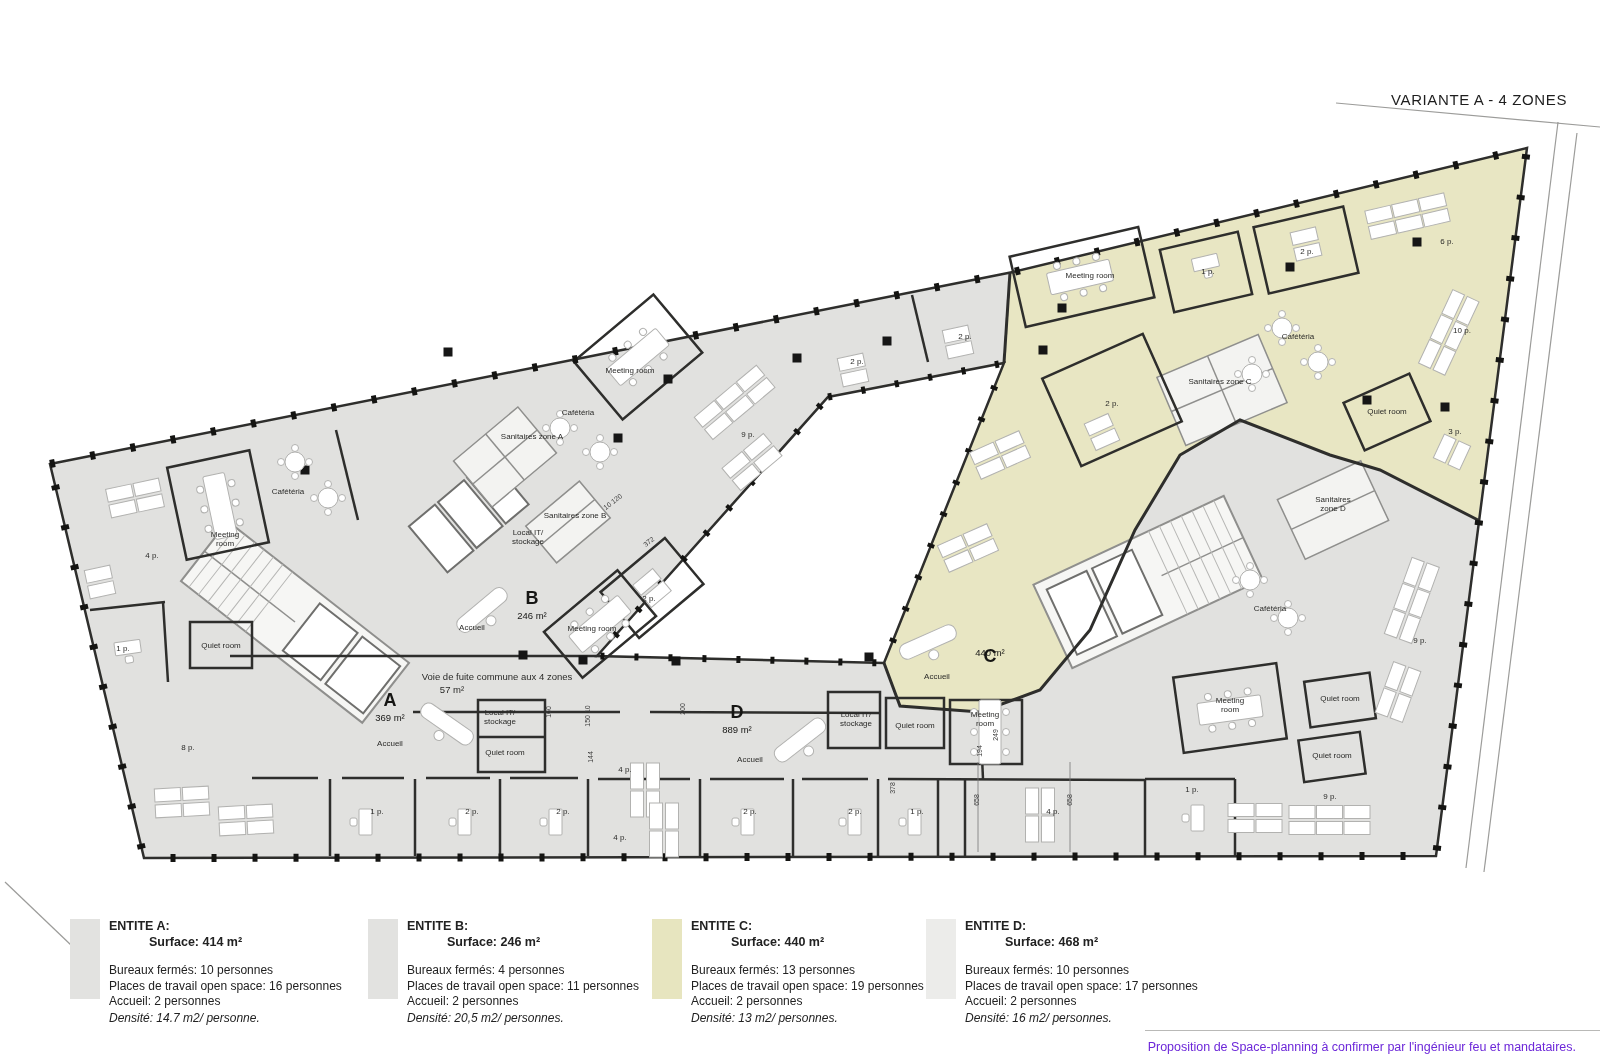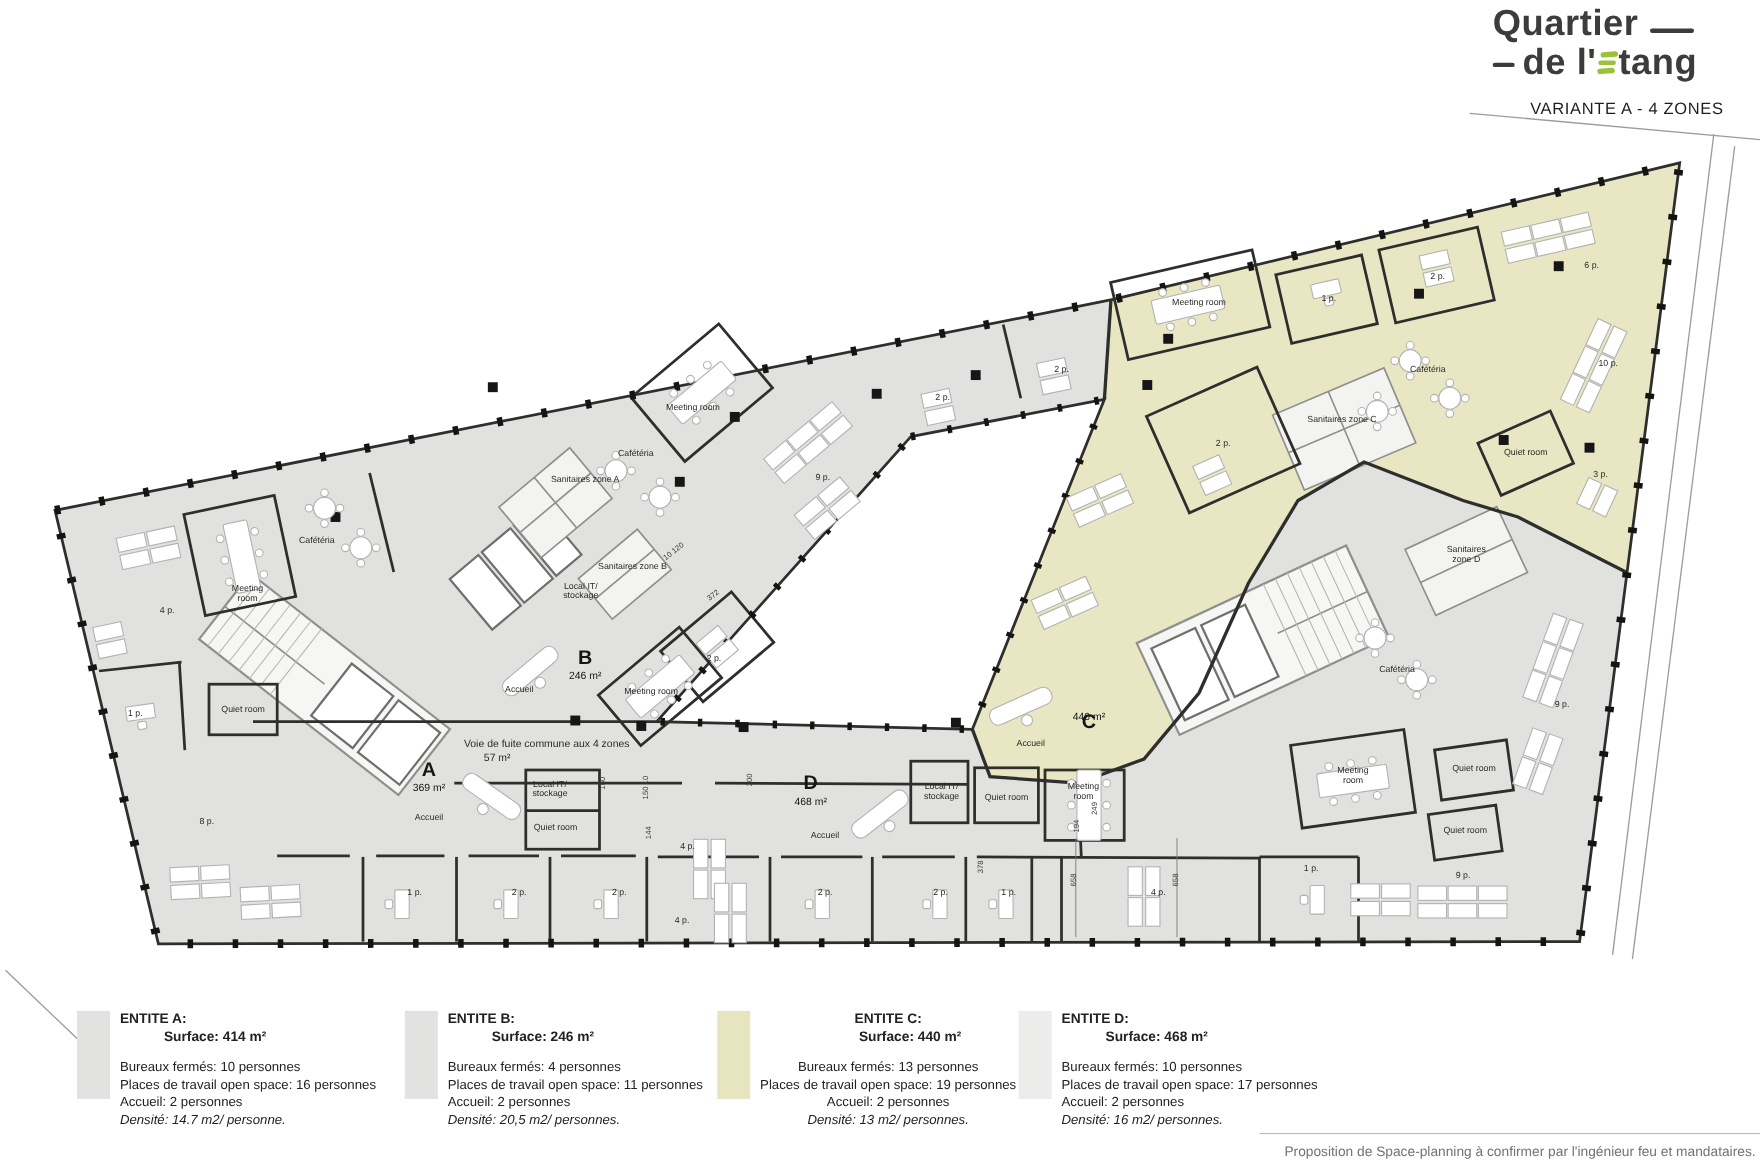--- a/index.html
+++ b/index.html
@@ -39,21 +39,21 @@
   .leg-block{position:absolute;top:14px;display:flex;align-items:flex-start;}
   .leg-swatch{width:30px;height:80px;flex:0 0 30px;}
   .leg-text{margin-left:9px;}
   .leg-title{font-weight:bold;font-size:12.5px;line-height:1.25;}
   .leg-surface{font-weight:bold;font-size:12.5px;line-height:1.25;margin-bottom:13px;margin-left:40px;}
   .leg-line{font-size:12px;line-height:1.3;}
   .leg-density{font-size:12px;font-style:italic;margin-top:1px;}
 
   
   .note-rule{position:absolute;right:0;top:1030px;width:455px;border-top:1px solid #b9b9b7;}
-  .footer-note{position:absolute;right:4px;top:1040px;font-size:12.5px;color:#737373;padding-left:16px;}
+  .footer-note{position:absolute;right:24px;top:1040px;font-size:12.5px;color:#6d28d9;padding-left:16px;}
 </style>
 </head>
 <body>
 
 <div id="canvas">
 
   <svg width="1600" height="1063" viewBox="0 0 1600 1063">
     <defs>
       <g id="d1">
           <rect x="-13" y="-9" width="26" height="13" rx="1"></rect>
@@ -396,39 +396,23 @@
       <div class="plan-label dim" style="left: 613px; top: 502px; transform: translate(-50%, -50%) rotate(-38deg);">10  120</div>
       <div class="plan-label dim" style="left: 683px; top: 709px; transform: translate(-50%, -50%) rotate(-90deg);">200</div>
       <div class="plan-label dim" style="left: 549px; top: 712px; transform: translate(-50%, -50%) rotate(-90deg);">160</div>
       <div class="zone-letter" style="left: 390px; top: 700px;">A</div>
       <div class="zone-area" style="left: 390px; top: 717px;">369 m²</div>
       <div class="zone-letter" style="left: 532px; top: 598px;">B</div>
       <div class="zone-area" style="left: 532px; top: 615px;">246 m²</div>
       <div class="zone-letter" style="left: 990px; top: 656px;">C</div>
       <div class="zone-area" style="left: 990px; top: 652px;">440 m²</div>
       <div class="zone-letter" style="left: 737px; top: 712px;">D</div>
-      <div class="zone-area" style="left: 737px; top: 729px;">468 m²</div>
+      <div class="zone-area" style="left: 737px; top: 729px;">889 m²</div>
     </div>
 
-  <div class="logo">
-    <div class="logo-line">
-      <span>Quartier</span>
-      <span class="logo-dash d1"></span>
-    </div>
-    <div class="logo-line">
-      <span class="logo-dash d2"></span>
-      <span>de l'</span>
-      <span class="logo-e">
-        <span class="logo-bar b1" style="background: rgb(155, 193, 56);"></span>
-          <span class="logo-bar b2" style="background: rgb(155, 193, 56);"></span>
-          <span class="logo-bar b3" style="background: rgb(155, 193, 56);"></span>
-      </span>
-      <span>tang</span>
-    </div>
-  </div>
   <div class="variant-title">VARIANTE A - 4 ZONES</div>
 
   <div id="legend">
     <div class="leg-block" style="left: 70px;">
       <div class="leg-swatch" style="background: rgb(226, 226, 224);"></div>
       <div class="leg-text">
         <div class="leg-title">ENTITE A:</div>
         <div class="leg-surface">Surface: 414 m²</div>
         <div class="leg-lines">
             <div class="leg-line">Bureaux fermés: 10 personnes</div>
@@ -446,21 +430,21 @@
         <div class="leg-surface">Surface: 246 m²</div>
         <div class="leg-lines">
             <div class="leg-line">Bureaux fermés: 4 personnes</div>
             <div class="leg-line">Places de travail open space: 11 personnes</div>
             <div class="leg-line">Accueil: 2 personnes</div>
           </div>
         <div class="leg-density">Densité: 20,5 m2/ personnes.</div>
       </div>
     </div>
 
-    <div class="leg-block" style="left: 652px; text-align: center;">
+    <div class="leg-block" style="left: 652px;">
       <div class="leg-swatch" style="background: rgb(231, 229, 191);"></div>
       <div class="leg-text">
         <div class="leg-title">ENTITE C:</div>
         <div class="leg-surface">Surface: 440 m²</div>
         <div class="leg-lines">
             <div class="leg-line">Bureaux fermés: 13 personnes</div>
             <div class="leg-line">Places de travail open space: 19 personnes</div>
             <div class="leg-line">Accueil: 2 personnes</div>
           </div>
         <div class="leg-density">Densité: 13 m2/ personnes.</div>

